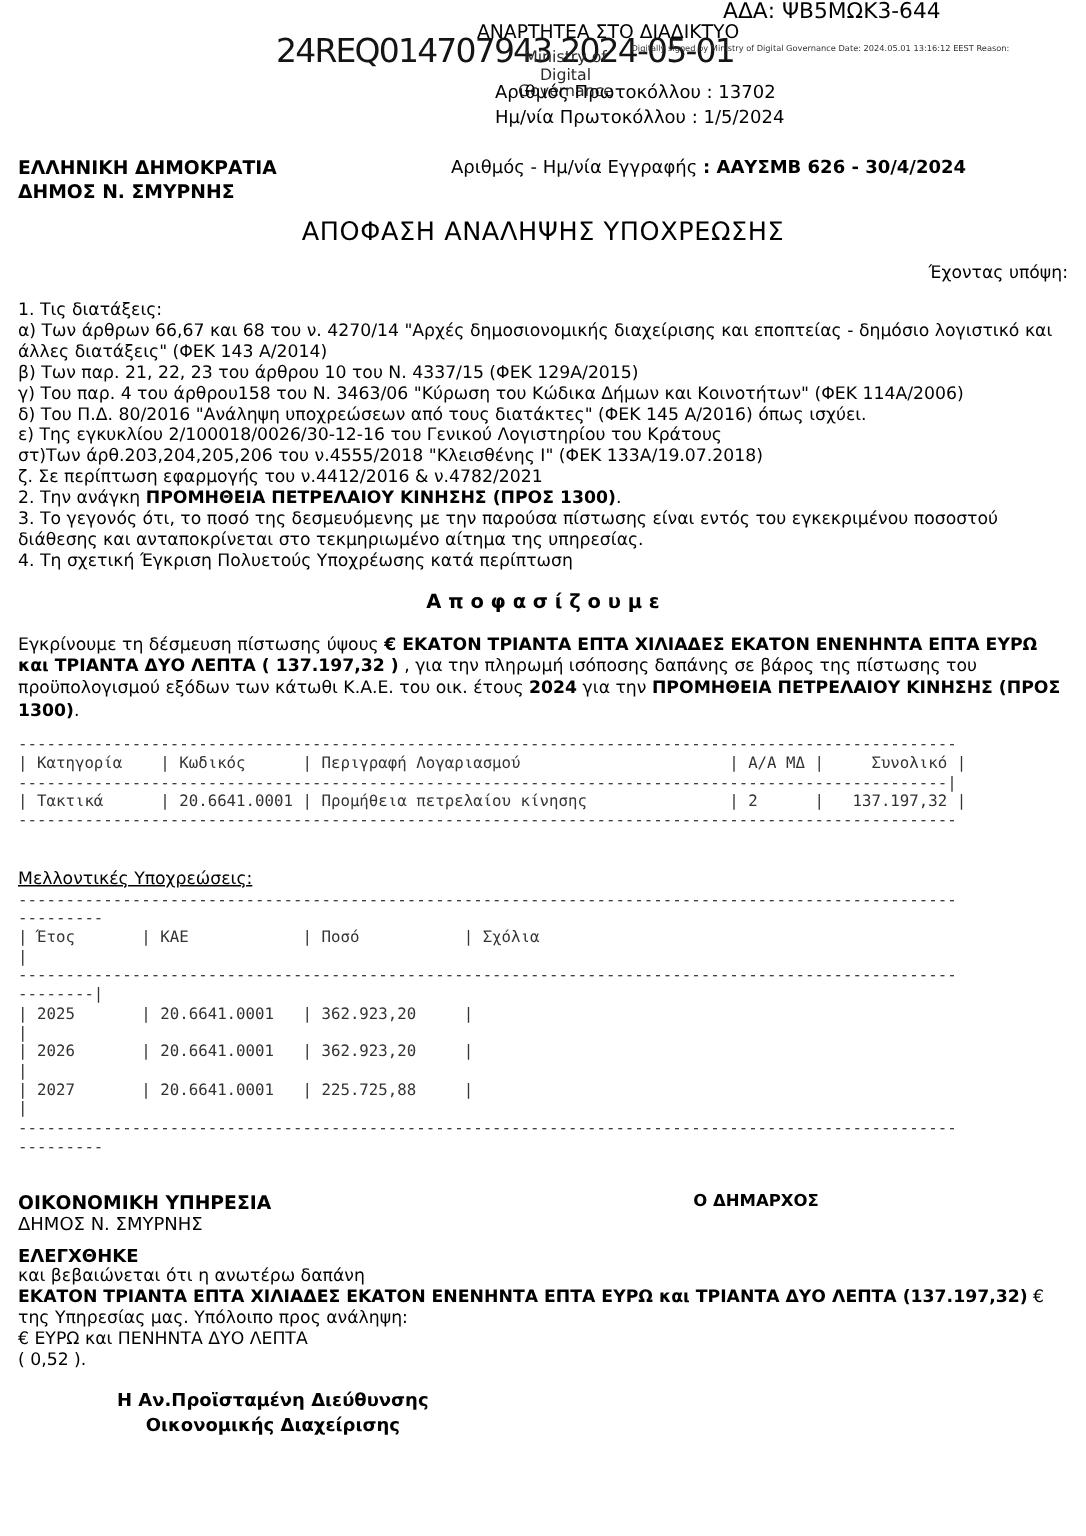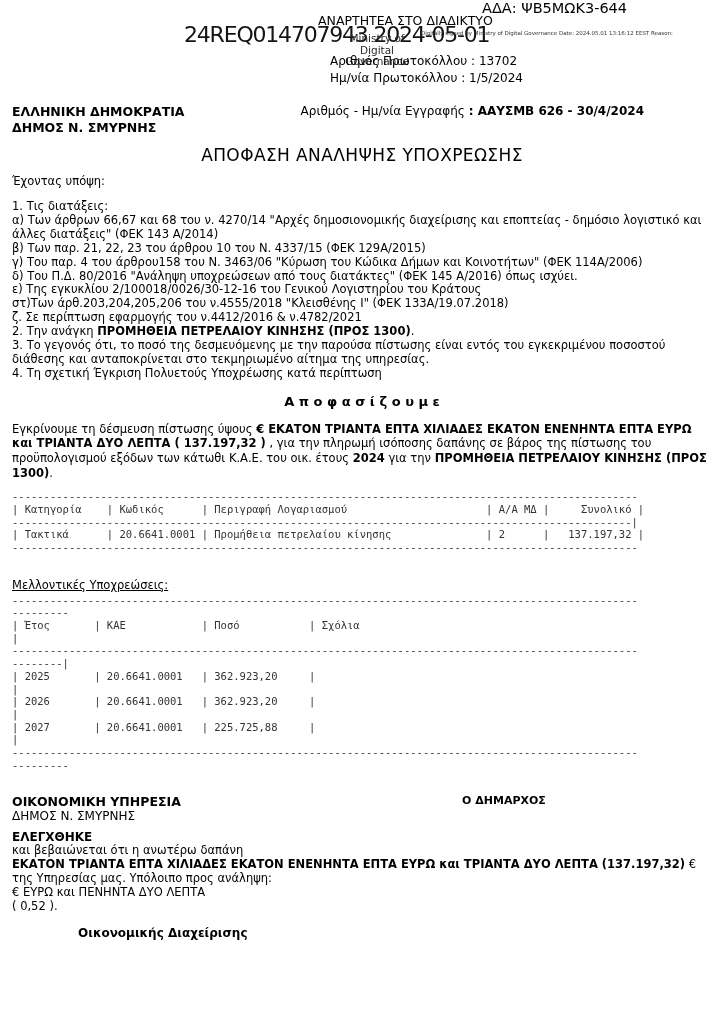--- a/index.html
+++ b/index.html
@@ -28,21 +28,21 @@
   .protocol-1 { position:absolute; left:330px; top:54px; font-size:12px; white-space:nowrap; }
   .protocol-2 { position:absolute; left:330px; top:71px; font-size:12px; white-space:nowrap; }
 
   
   .header-row { display:flex; justify-content:space-between; padding:8px 12px 0 12px; }
   .dept div { font-weight:bold; font-size:12.5px; line-height:15.5px; }
   .registry { font-size:12px; margin-right:68px; white-space:nowrap; }
   .registry b { font-weight:bold; }
 
   .title { text-align:center; font-size:17px; margin-top:10px; letter-spacing:0.4px; }
-  .having { margin:9px 12px 0 12px; }
+  .having { margin:9px 12px 0 12px;text-align:right; }
 
   .list { margin:12px 12px 0 12px; line-height:13.9px; }
   .list div { margin:0; }
   b.inline { font-weight:bold; }
 
   .decide { text-align:center; font-weight:bold; font-size:13px; margin-top:13px; }
 
   .approval { margin:13px 12px 0 12px; line-height:14.6px; }
 
   pre.mono {
@@ -160,17 +160,18 @@
 <div class="verification">
   <div class="chk">ΕΛΕΓΧΘΗΚΕ</div>
   <div>και βεβαιώνεται ότι η ανωτέρω δαπάνη</div>
   <div><b class="inline">ΕΚΑΤΟΝ ΤΡΙΑΝΤΑ ΕΠΤΑ ΧΙΛΙΑΔΕΣ ΕΚΑΤΟΝ ΕΝΕΝΗΝΤΑ ΕΠΤΑ ΕΥΡΩ και ΤΡΙΑΝΤΑ ΔΥΟ ΛΕΠΤΑ (137.197,32)</b><span> €</span></div>
   <div>της Υπηρεσίας μας.  Υπόλοιπο προς ανάληψη:</div>
   <div>€ ΕΥΡΩ και ΠΕΝΗΝΤΑ ΔΥΟ ΛΕΠΤΑ</div>
   <div>( 0,52 ).</div>
 </div>
 
 <div class="footer">
+  <div>Η Αν.Προϊσταμένη Διεύθυνσης</div>
   <div>Οικονομικής Διαχείρισης</div>
 </div>
 
 
 
 
 </body></html>

